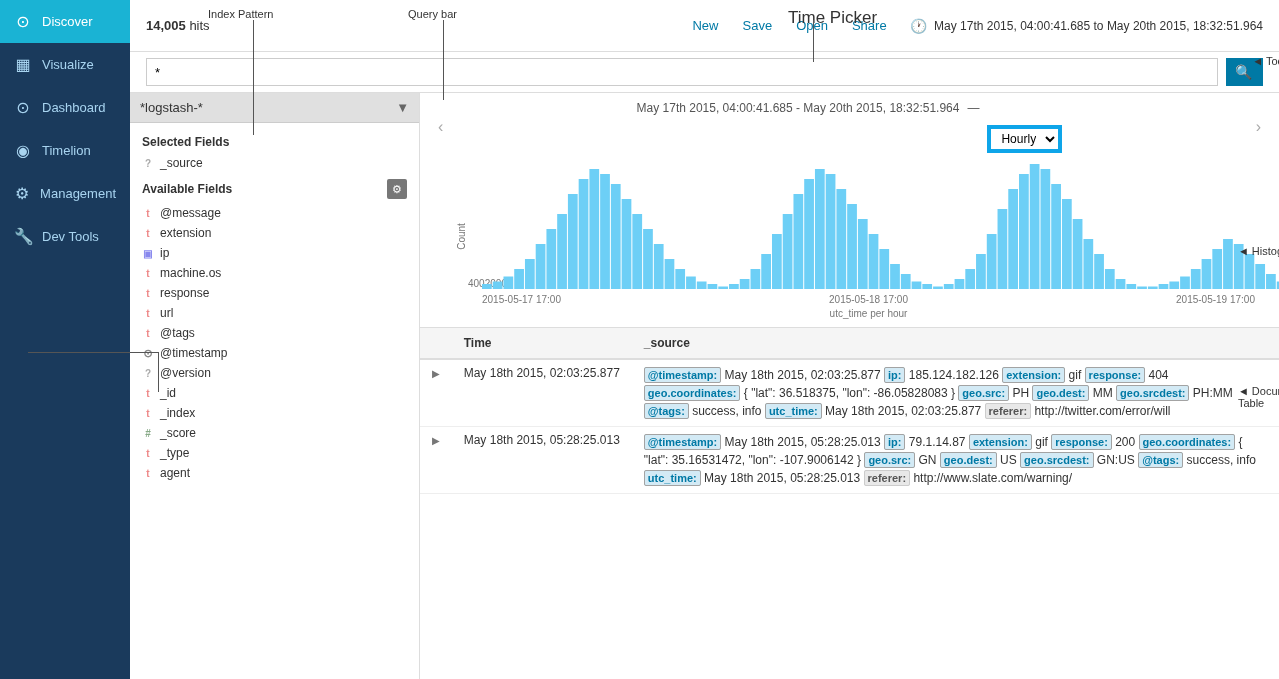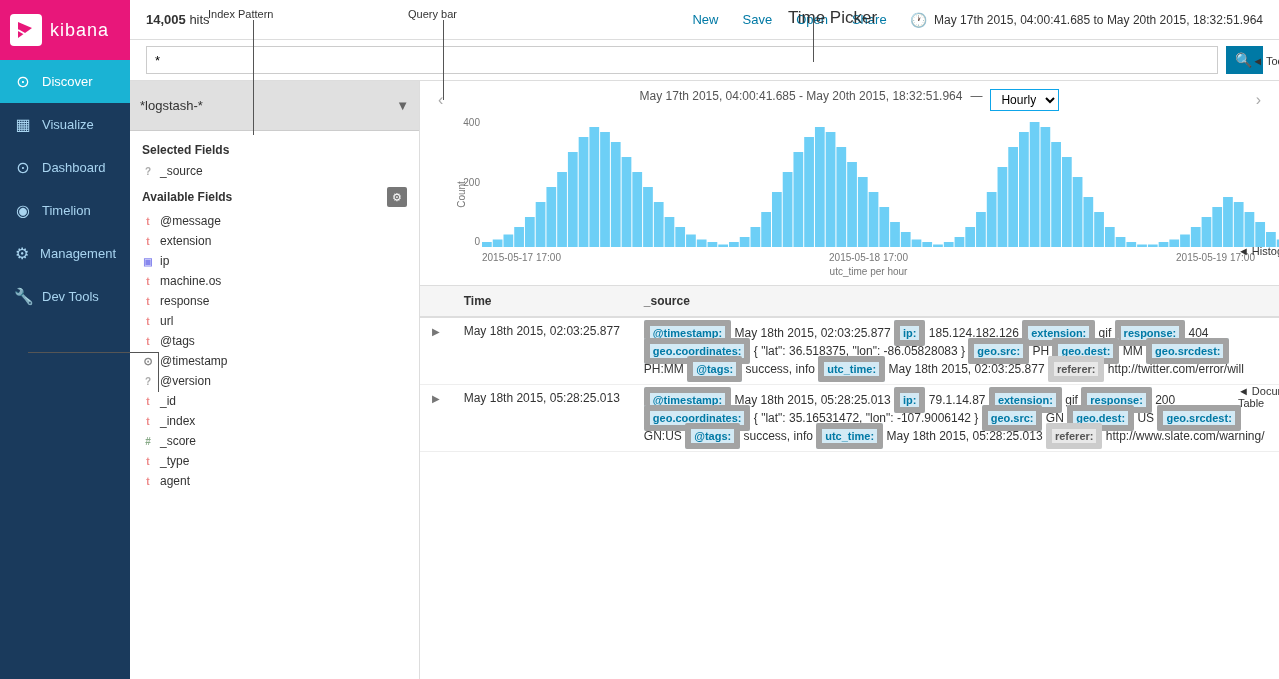--- a/index.html
+++ b/index.html
@@ -62,21 +62,21 @@
     }
 
     
     .toolbar {
       background: white;
       border-bottom: 1px solid #ddd;
       padding: 8px 16px;
       display: flex;
       align-items: center;
       gap: 20px;
-      height: 40px;
+      height: 52px;
     }
     .toolbar-hits {
       font-size: 13px;
       color: #333;
       white-space: nowrap;
     }
     .toolbar-hits strong { color: #333; font-weight: bold; }
     .toolbar-actions {
       display: flex;
       gap: 16px;
@@ -139,21 +139,21 @@
       background: white;
       border-right: 1px solid #ddd;
       display: flex;
       flex-direction: column;
       overflow: hidden;
       flex-shrink: 0;
     }
 
     .index-pattern-bar {
       background: #e0e0e0;
-      padding: 17px 10px;
+      padding: 7px 10px;
       display: flex;
       align-items: center;
       justify-content: space-between;
       font-size: 13px;
       border-bottom: 1px solid #ccc;
     }
     .index-pattern-name { font-weight: 500; color: #333; }
     .index-pattern-caret { color: #666; cursor: pointer; }
 
     .fields-container {
@@ -246,25 +246,26 @@
       padding: 2px;
     }
     .histogram-time-range {
       font-size: 12px;
       color: #555;
       display: flex;
       align-items: flex-start;
       gap: 8px;
     }
     .hourly-select {
-      border: 1px solid #0ea5e9;
+      border: 4px solid #0ea5e9;
       padding: 2px 6px;
       font-size: 12px;
       background: white;
       cursor: pointer;
+      margin-top: 24px;
     }
 
     .histogram-chart {
       position: relative;
       height: 160px;
     }
 
     
     .doc-table-container {
       flex: 1;
@@ -300,21 +301,21 @@
       font-size: 10px;
       padding: 0;
     }
 
     .time-cell { color: #333; white-space: nowrap; }
     .source-cell { color: #333; line-height: 1.5; }
 
     .field-badge {
       display: inline;
       background: #d3eaf5;
-      border: 6px solid #a3a3a3;
+      border: 1px solid #a3a3a3;
       border-radius: 2px;
       padding: 1px 3px;
       font-size: 11px;
       font-weight: 600;
       color: #0079a5;
       white-space: nowrap;
     }
     .field-badge.referer {
       background: #e8e8e8;
       border-color: #ccc;
@@ -339,29 +340,20 @@
       pointer-events: none;
       margin-left: 28px;
     }
   </style>
 </head>
 <body>
 
 <div class="outer-wrapper">
 
   <div class="side-nav">
-    <div class="kibana-logo">
-      <div class="kibana-logo-icon">
-        <svg width="24" height="24" viewBox="0 0 24 24" fill="none">
-          <path d="M4 4 L4 20 L18 10 Z" fill="#e8177a"></path>
-          <path d="M4 12 L18 20" stroke="white" stroke-width="2"></path>
-        </svg>
-      </div>
-      <span class="kibana-logo-text">kibana</span>
-    </div>
 
     <div class="nav-item active">
       <span class="nav-icon">⊙</span>
       <span>Discover</span>
     </div>
     <div class="nav-item">
       <span class="nav-icon">▦</span>
       <span>Visualize</span>
     </div>
     <div class="nav-item">
@@ -497,21 +489,21 @@
               <span> — </span>
               <select class="hourly-select">
                 <option>Hourly</option>
               </select>
             </div>
             <button class="histogram-nav-btn">›</button>
           </div>
 
           <div class="histogram-chart">
             <div style="position:absolute;left:12px;top:45%;font-size:10px;color:#777;transform:rotate(-90deg);transform-origin:center;white-space:nowrap;">Count</div>
-            <div style="position:absolute;left:32px;top:0;bottom:30px;width:12px;display:flex;flex-direction:column;justify-content:space-between;align-items:flex-end;font-size:10px;color:#777;">
+            <div style="position:absolute;left:32px;top:0;bottom:30px;width:12px;display:flex;flex-direction:row;justify-content:space-between;align-items:flex-end;font-size:10px;color:#777;">
               <span>400</span>
               <span>200</span>
               <span>0</span>
             </div>
             <svg id="histogram-svg" style="position: absolute; inset: 0px 8px 30px 46px; height: 130px;" viewBox="0 0 827 130" preserveAspectRatio="none">
             <rect x="0" y="125" width="9.74025974025974" height="5" fill="#6dcff6"></rect>
                 <rect x="10.74025974025974" y="122.5" width="9.74025974025974" height="7.5" fill="#6dcff6"></rect>
                 <rect x="21.48051948051948" y="117.5" width="9.74025974025974" height="12.5" fill="#6dcff6"></rect>
                 <rect x="32.22077922077922" y="110" width="9.74025974025974" height="20" fill="#6dcff6"></rect>
                 <rect x="42.96103896103896" y="100" width="9.74025974025974" height="30" fill="#6dcff6"></rect>

